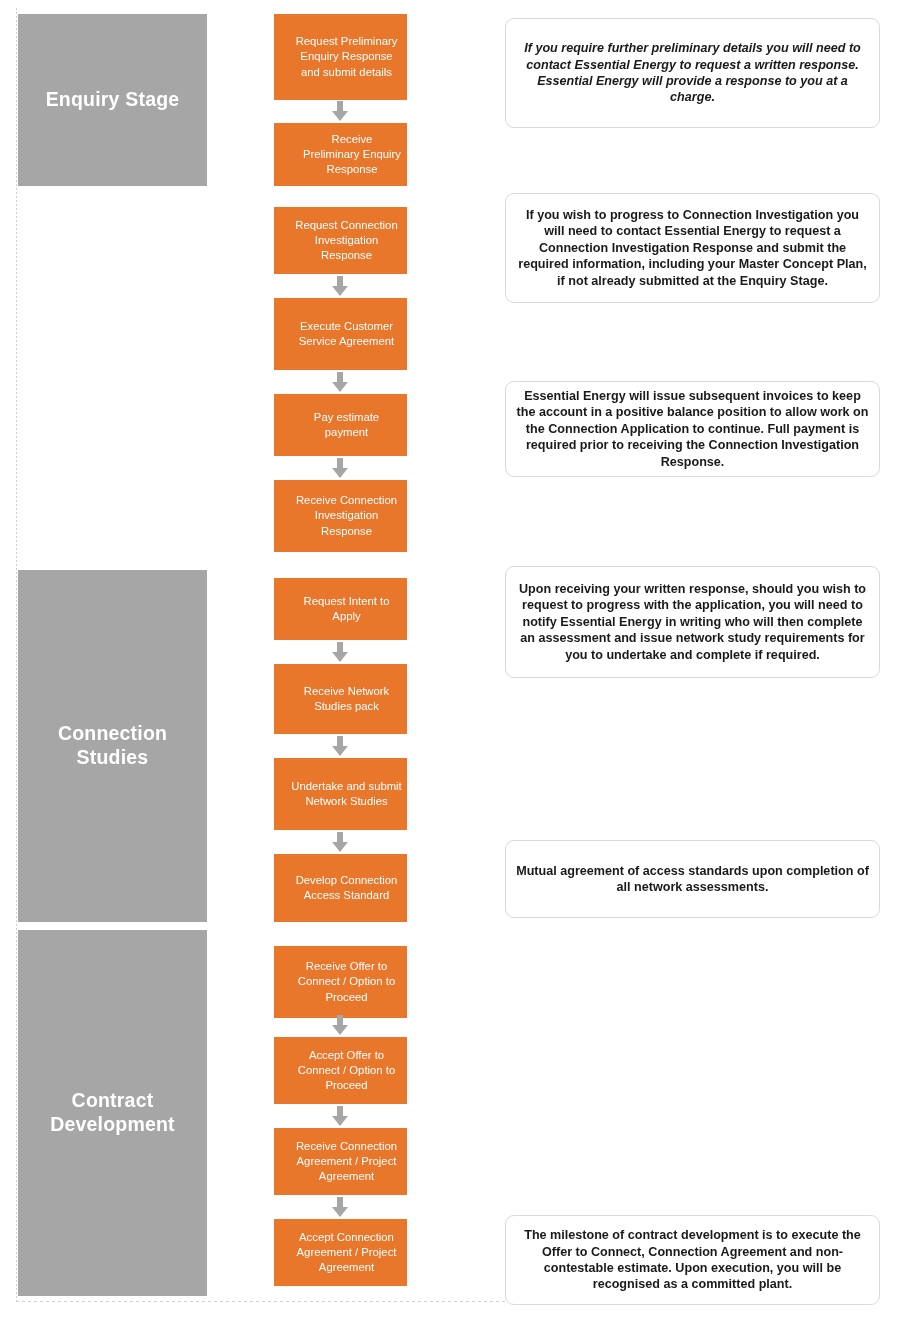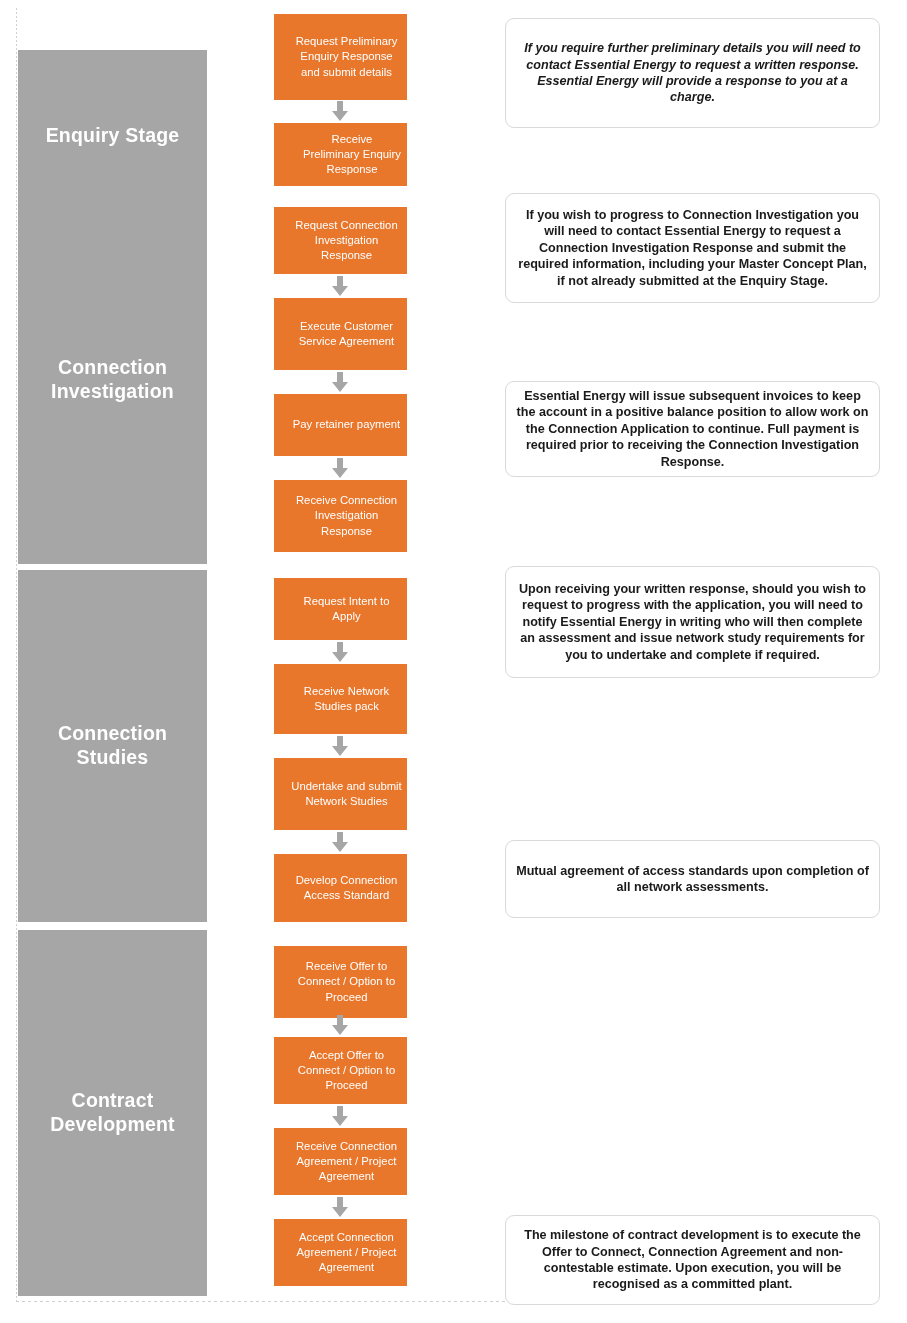--- a/index.html
+++ b/index.html
@@ -129,59 +129,56 @@
   }
 </style>
 </head>
 <body>
 
 <div id="canvas">
 
   <div class="guide-v"></div>
   <div class="guide-h"></div>
 
-  <div class="stage-box" style="top:14px; height:172px;margin-top:36px;">
+  <div class="stage-box" style="top:14px; height:172px;">
     <span class="stage-label">Enquiry Stage</span>
   </div>
 
   <div class="flow-box" style="top:14px; height:86px;">
     <span class="flow-label">Request Preliminary Enquiry Response and submit details</span>
   </div>
   <div class="arrow" style="top:101px;">
     <div class="stem"></div>
       <div class="head"></div>
   </div>
   <div class="flow-box" style="top:123px; height:63px;padding-left:16px;">
     <span class="flow-label">Receive Preliminary Enquiry Response</span>
   </div>
 
   <div class="note-box" style="top:18px; height:110px;font-style:italic;">
     <span class="note-text">If you require further preliminary details you will need to contact Essential Energy to request a written response. Essential Energy will provide a response to you at a charge.</span>
   </div>
 
-  <div class="stage-box" style="top:196px; height:368px;">
-    <span class="stage-label">Connection Investigation</span>
-  </div>
 
   <div class="flow-box" style="top:207px; height:67px;">
     <span class="flow-label">Request Connection Investigation Response</span>
   </div>
   <div class="arrow" style="top:276px;">
     <div class="stem"></div>
       <div class="head"></div>
   </div>
   <div class="flow-box" style="top:298px; height:72px;">
     <span class="flow-label">Execute Customer Service Agreement</span>
   </div>
   <div class="arrow" style="top:372px;">
     <div class="stem"></div>
       <div class="head"></div>
   </div>
   <div class="flow-box" style="top:394px; height:62px;">
-    <span class="flow-label">Pay retainer payment</span>
+    <span class="flow-label">Pay estimate payment</span>
   </div>
   <div class="arrow" style="top:458px;">
     <div class="stem"></div>
       <div class="head"></div>
   </div>
   <div class="flow-box" style="top:480px; height:72px;">
     <span class="flow-label">Receive Connection Investigation Response</span>
   </div>
 
   <div class="note-box" style="top:193px; height:110px;">

